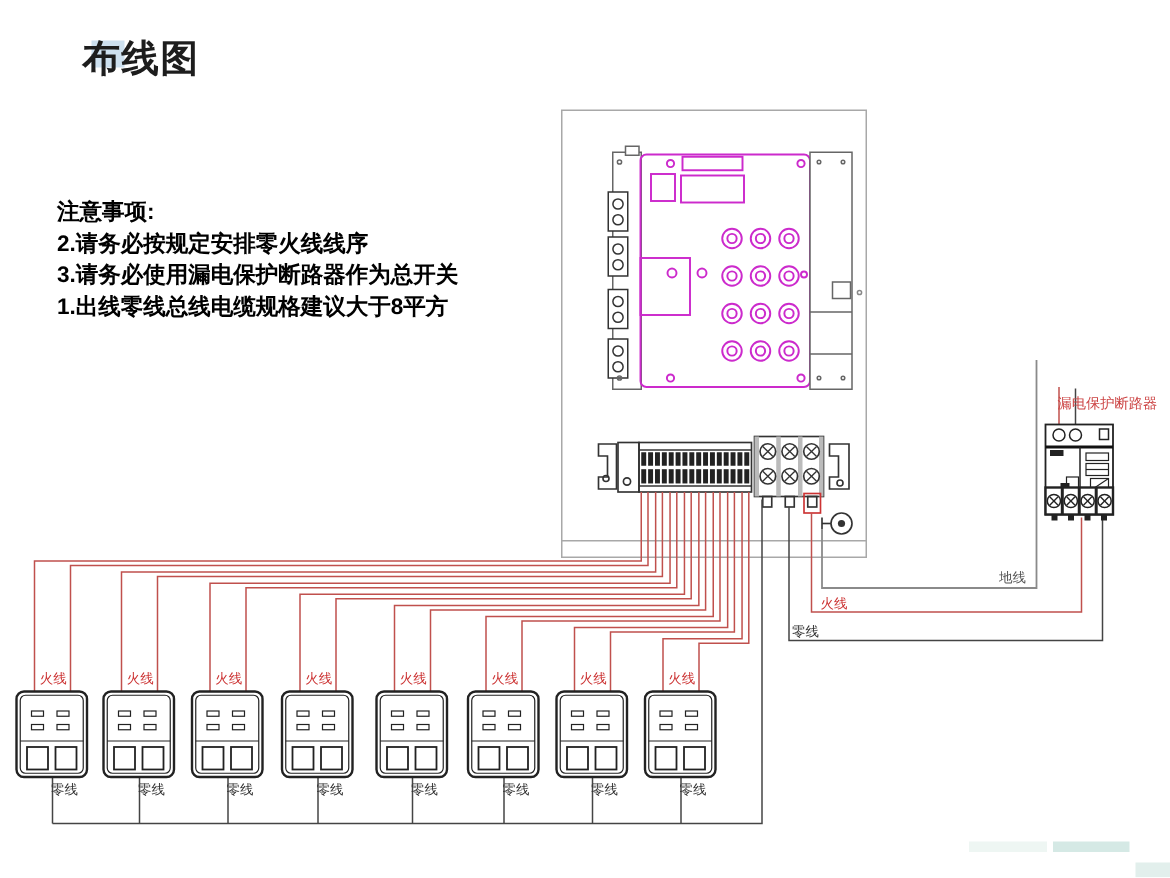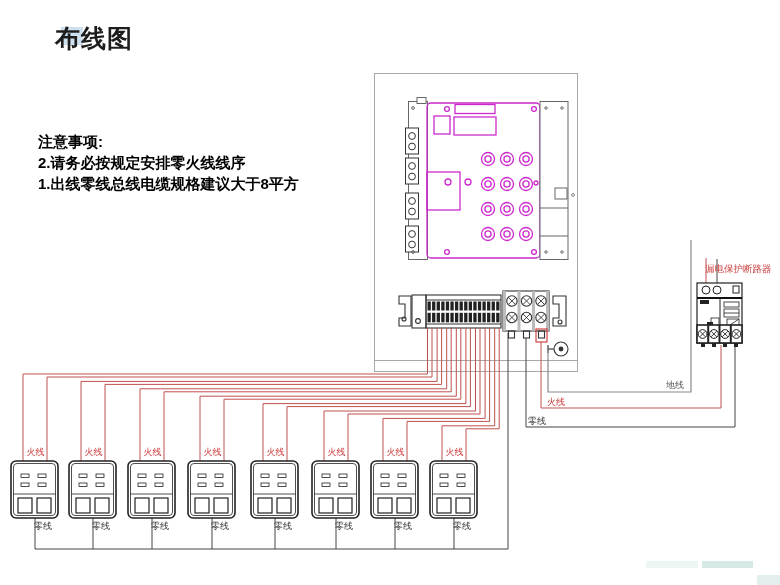--- a/index.html
+++ b/index.html
@@ -25,20 +25,21 @@
 <body>
 <div id="stage">
 
   <div id="title-hl"></div>
   <div id="page-title">布线图</div>
 
   <div id="notes">
     <div>注意事项:</div>
     <div id="notes-list">
         <div>2.请务必按规定安排零火线线序</div>
+        <div>3.请务必使用漏电保护断路器作为总开关</div>
         <div>1.出线零线总线电缆规格建议大于8平方</div>
       </div>
   </div>
 
   <svg id="diagram" width="780" height="585" viewBox="0 0 780 585">
 
     <g>
       <rect class="frame" x="374.5" y="73.5" width="203" height="298"></rect>
       <line class="frame" x1="374.5" y1="360.5" x2="577.5" y2="360.5"></line>
     </g>

